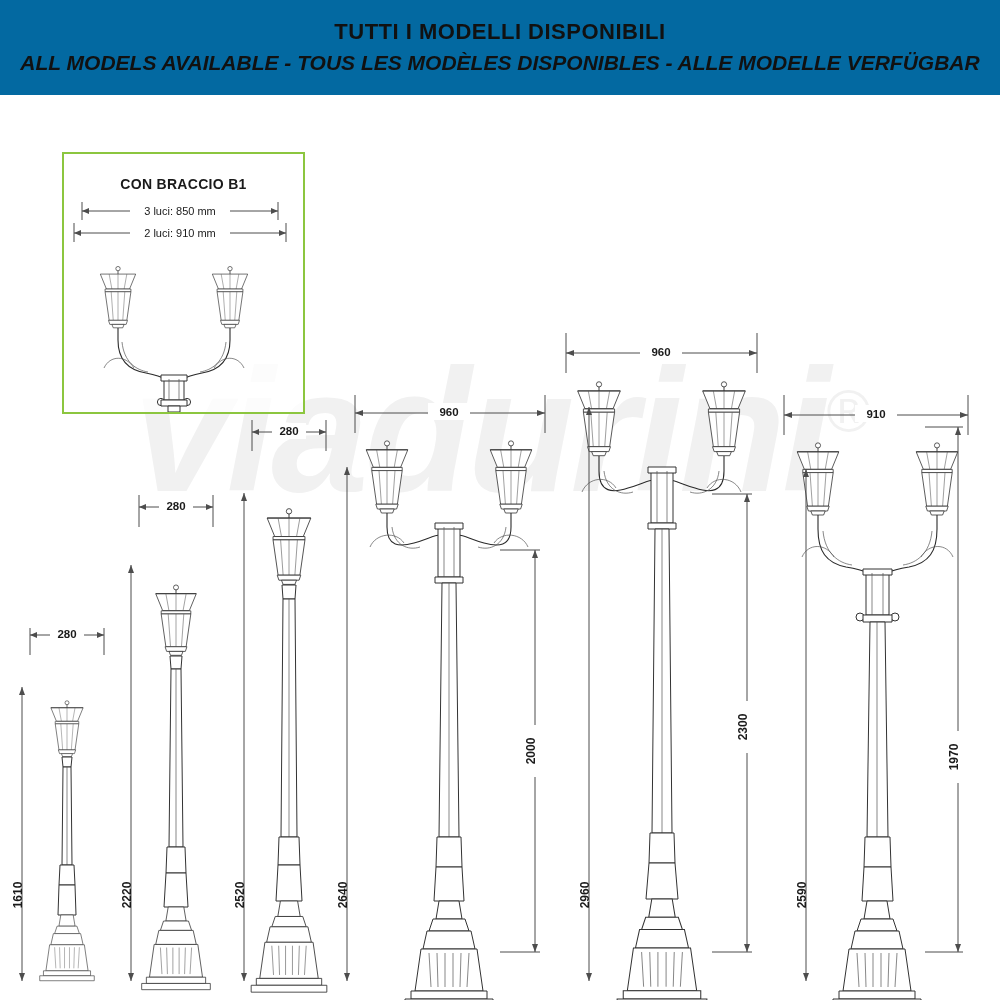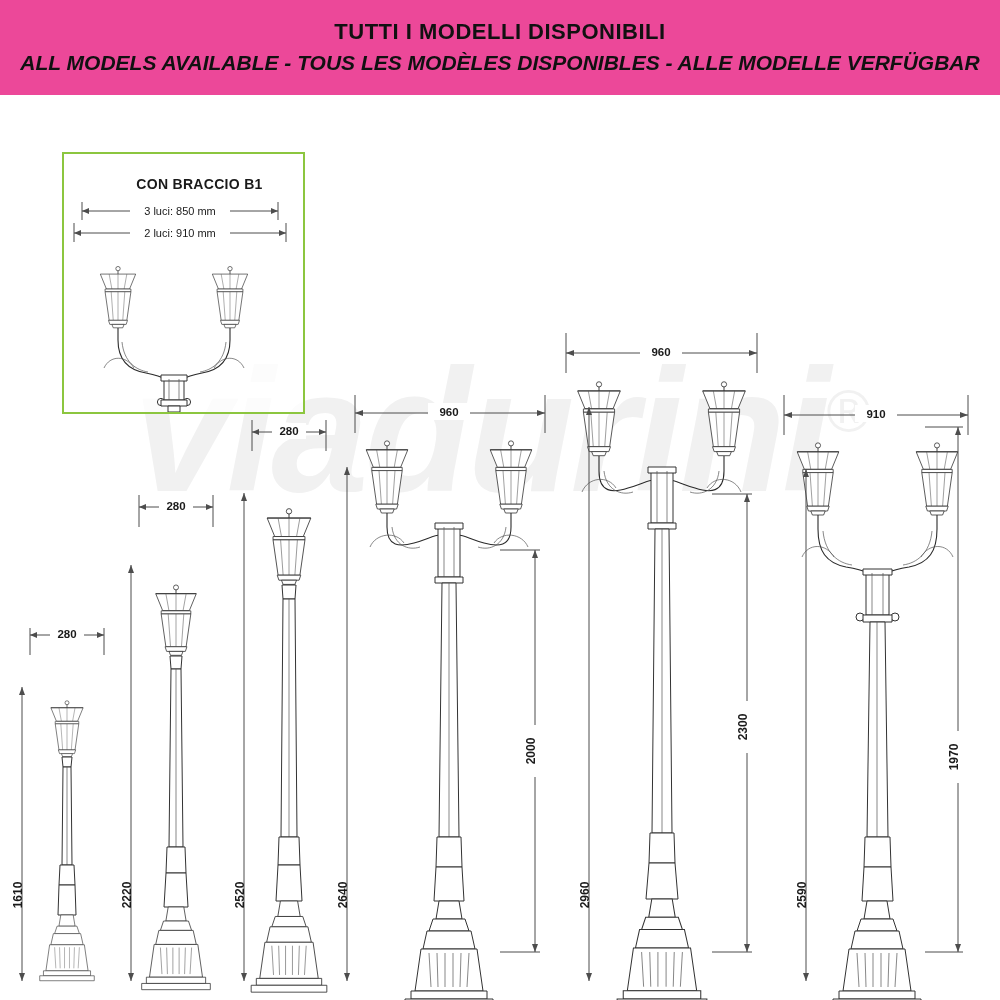--- a/index.html
+++ b/index.html
@@ -6,21 +6,21 @@
   body{
     width:1000px;height:1000px;
     background:#ffffff;
     font-family:"Liberation Sans", sans-serif;
     overflow:hidden;
     position:relative;
   }
   
   .header{
     position:absolute;left:0;top:0;width:1000px;height:95px;
-    background:#ec4899;
+    background:#0369a1;
     display:flex;flex-direction:column;align-items:center;justify-content:center;
     box-sizing:border-box;
   }
   .header .line1{
     font-size:22px;font-weight:bold;letter-spacing:.5px;color:#111;
     text-align:center;line-height:1.1;
   }
   .header .line2{
     font-size:21px;font-weight:bold;font-style:italic;color:#111;
     text-align:left;line-height:1.2;margin-top:6px;
@@ -42,21 +42,21 @@
   .canvas{position:absolute;left:0;top:95px;width:1000px;height:905px;z-index:2;}
   svg{display:block;}
   
   .inset{
     position:absolute;left:62px;top:152px;width:243px;height:262px;
     border:2px solid #8cc63f;background:rgba(255,255,255,0.75);
     z-index:3;box-sizing:border-box;
   }
   .inset .title{
     position:absolute;left:0;top:22px;width:100%;text-align:center;
-    font-size:14px;font-weight:bold;color:#1a1a1a;letter-spacing:.3px;margin-left:16px;
+    font-size:14px;font-weight:bold;color:#1a1a1a;letter-spacing:.3px;
   }
   .dimlabel{
     font-family:"Liberation Sans", sans-serif;
     font-size:11px;fill:#1a1a1a;
   }
   .dimlabel-b{
     font-family:"Liberation Sans", sans-serif;
     font-size:11.5px;font-weight:bold;fill:#1a1a1a;
   }
   .vlabel{

